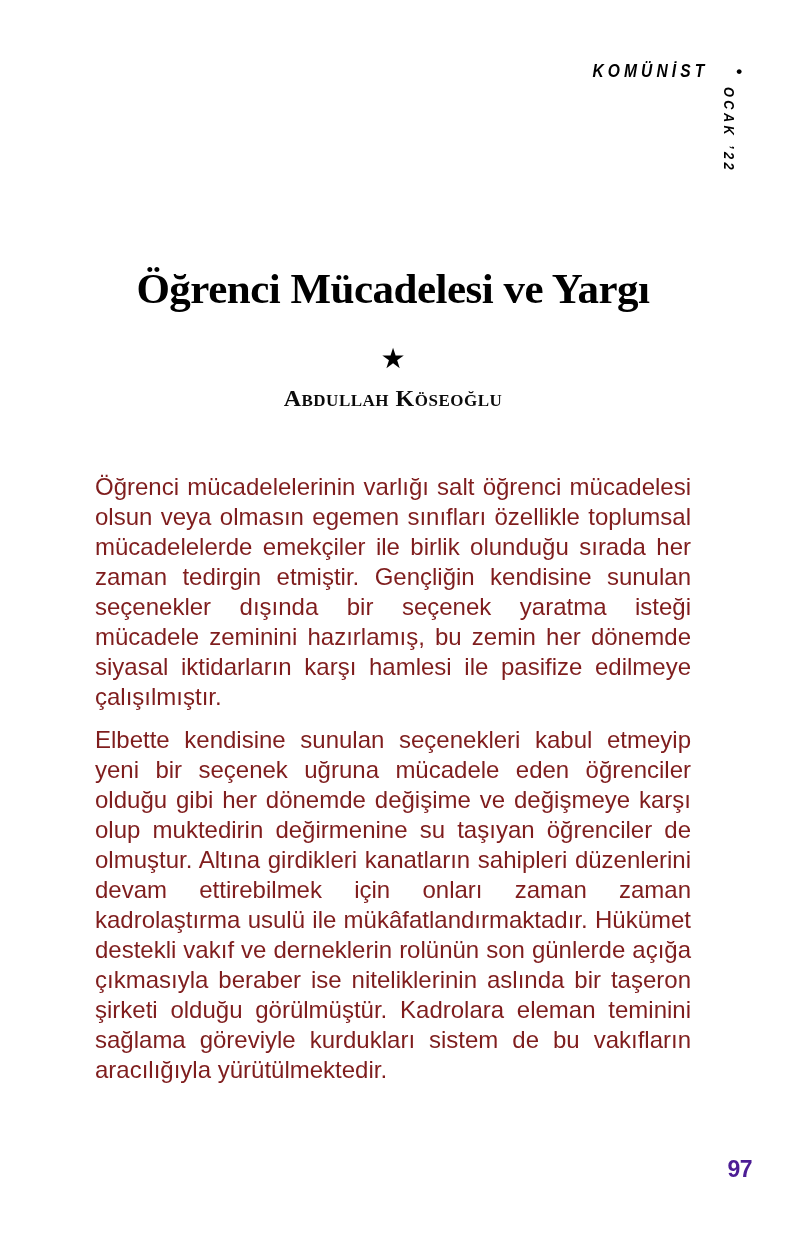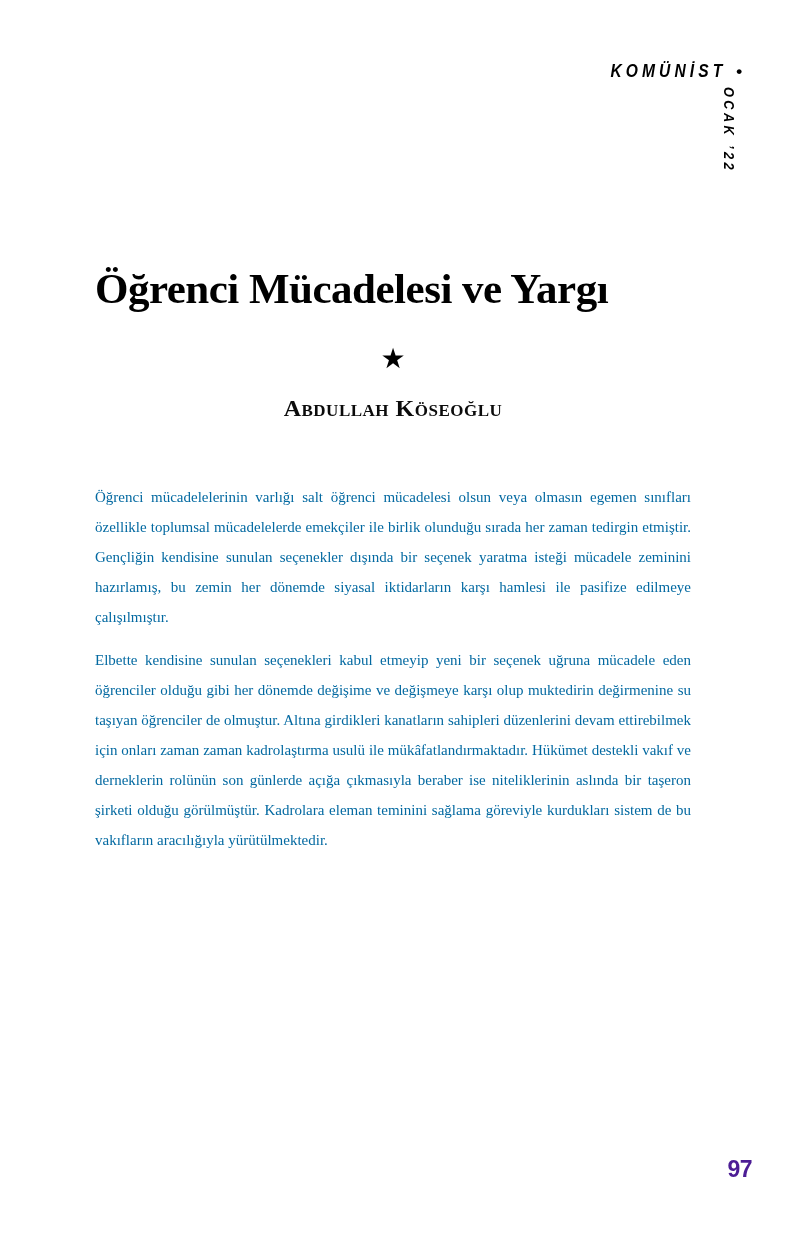--- a/index.html
+++ b/index.html
@@ -17,21 +17,21 @@
     color: #111111;
   }
 
   
   .running-head {
     position: absolute;
     top: 60px;
     right: 56px;
     display: flex;
     align-items: center;
-    gap: 10px;
+    gap: 28px;
   }
   .journal-name {
     font-family: "Liberation Sans", sans-serif;
     font-weight: bold;
     font-style: italic;
     font-size: 19px;
     letter-spacing: 5px;
     color: #000000;
     transform: scaleX(0.82);
     transform-origin: 100% 50%;
@@ -65,51 +65,52 @@
   .content {
     padding: 0 107px 0 95px;
   }
   .article-title {
     margin: 0;
     padding-top: 263px;
     font-family: "Liberation Serif", serif;
     font-weight: bold;
     font-size: 43px;
     line-height: 1.2;
+    text-align: center;
     letter-spacing: -0.5px;
     color: #000000;
   }
   .star {
     margin-top: 30px;
     text-align: center;
     font-size: 28px;
     line-height: 1;
     color: #000000;
   }
   .author-name {
-    margin-top: 22px;
+    margin-top: 12px;
     text-align: center;
     font-family: "Liberation Serif", serif;
     font-variant: small-caps;
     font-weight: bold;
     font-size: 24px;
     letter-spacing: 0.5px;
     color: #0b0b0b;
   }
 
   .article-body {
     margin-top: 60px;
   }
   .article-body p {
     margin: 0 0 13px 0;
-    font-family: Liberation Serif, serif;
-    font-size: 15px;
+    font-family: Liberation Sans, sans-serif;
+    font-size: 24px;
     line-height: 30px;
     text-align: justify;
-    color: #0369a1;
+    color: #7f1d1d;
     hyphens: auto;
     -webkit-hyphens: auto;
   }
 
   
   .page-number {
     position: absolute;
     top: 1156px;
     right: 46px;
     font-family: "Liberation Sans", sans-serif;

